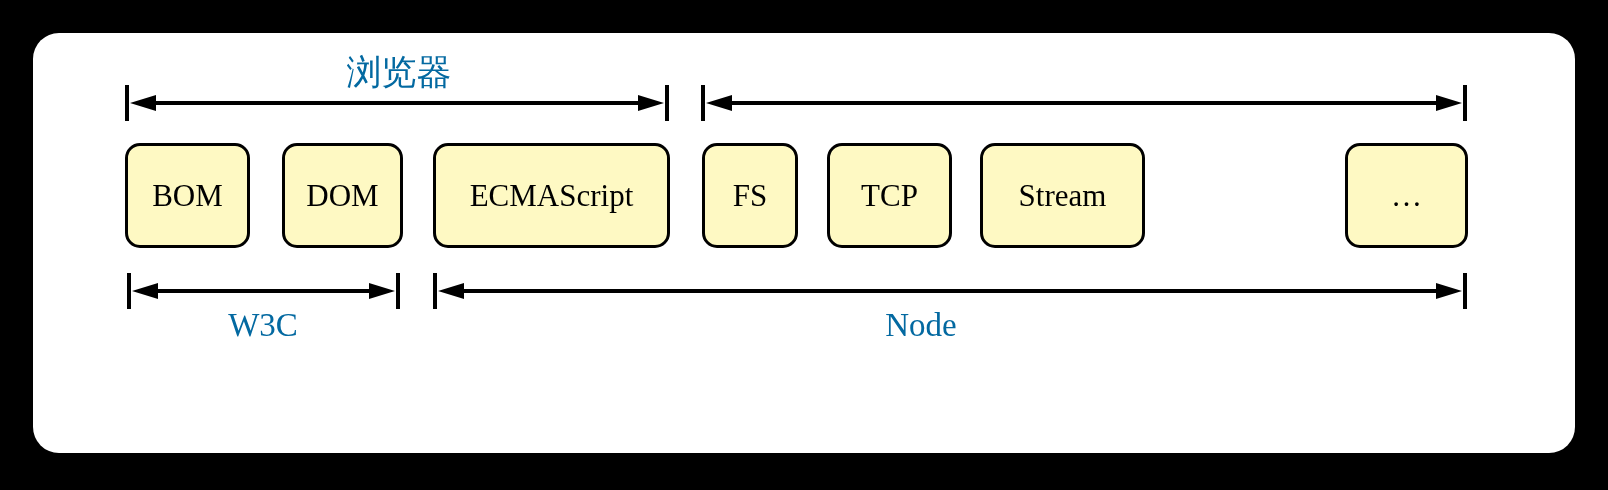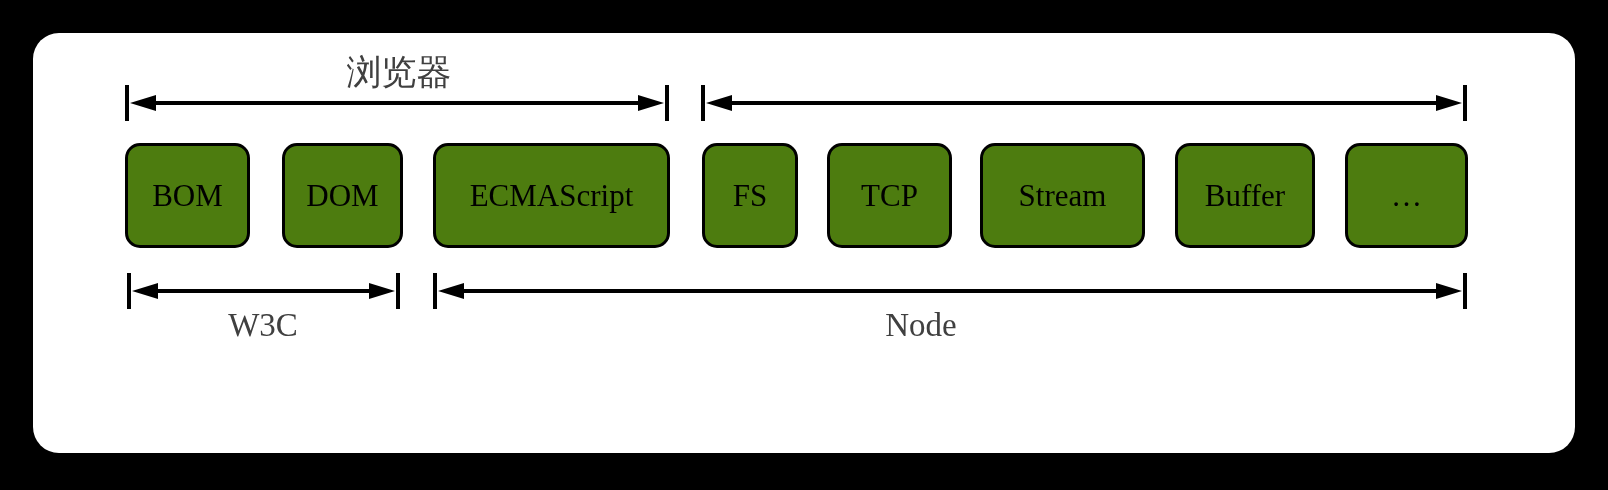--- a/index.html
+++ b/index.html
@@ -26,21 +26,21 @@
   }
   .arrows-svg {
     position: absolute;
     left: 0;
     top: 0;
   }
   .bracket-label {
     position: absolute;
     transform: translateX(-50%);
     white-space: nowrap;
-    color: #404040;
+    color: #0369a1;
     line-height: 1;
   }
   .bracket-label.top {
     top: 22px;
     font-size: 35px;
   }
   .bracket-label.bottom {
     top: 276px;
     font-size: 33px;
   }
@@ -49,21 +49,21 @@
     top: 110px;
     height: 105px;
     border: 3px solid #000;
     border-radius: 15px;
     box-sizing: border-box;
     display: flex;
     align-items: center;
     justify-content: center;
     font-size: 31px;
     color: #000;
-    background: #4d7c0f;
+    background: #fef9c3;
     white-space: nowrap;
   }
   .box-bom      { left: 92px;   width: 125px; }
   .box-dom      { left: 249px;  width: 121px; }
   .box-ecma     { left: 400px;  width: 237px; }
   .box-fs       { left: 669px;  width: 96px;  }
   .box-tcp      { left: 794px;  width: 125px; }
   .box-stream   { left: 947px;  width: 165px; }
   .box-buffer   { left: 1142px; width: 140px; }
   .box-ellipsis { left: 1312px; width: 123px; }
@@ -128,21 +128,20 @@
     </svg>
 
     <div class="bracket-label top" style="left:366px;">浏览器</div>
 
     <div class="node-box box-bom">BOM</div>
     <div class="node-box box-dom">DOM</div>
     <div class="node-box box-ecma">ECMAScript</div>
     <div class="node-box box-fs">FS</div>
     <div class="node-box box-tcp">TCP</div>
     <div class="node-box box-stream">Stream</div>
-    <div class="node-box box-buffer">Buffer</div>
     <div class="node-box box-ellipsis">…</div>
 
     <div class="bracket-label bottom" style="left:230px;">W3C</div>
     <div class="bracket-label bottom" style="left:888px;">Node</div>
 
 
   </div>
 </div>
 
 </body></html>

